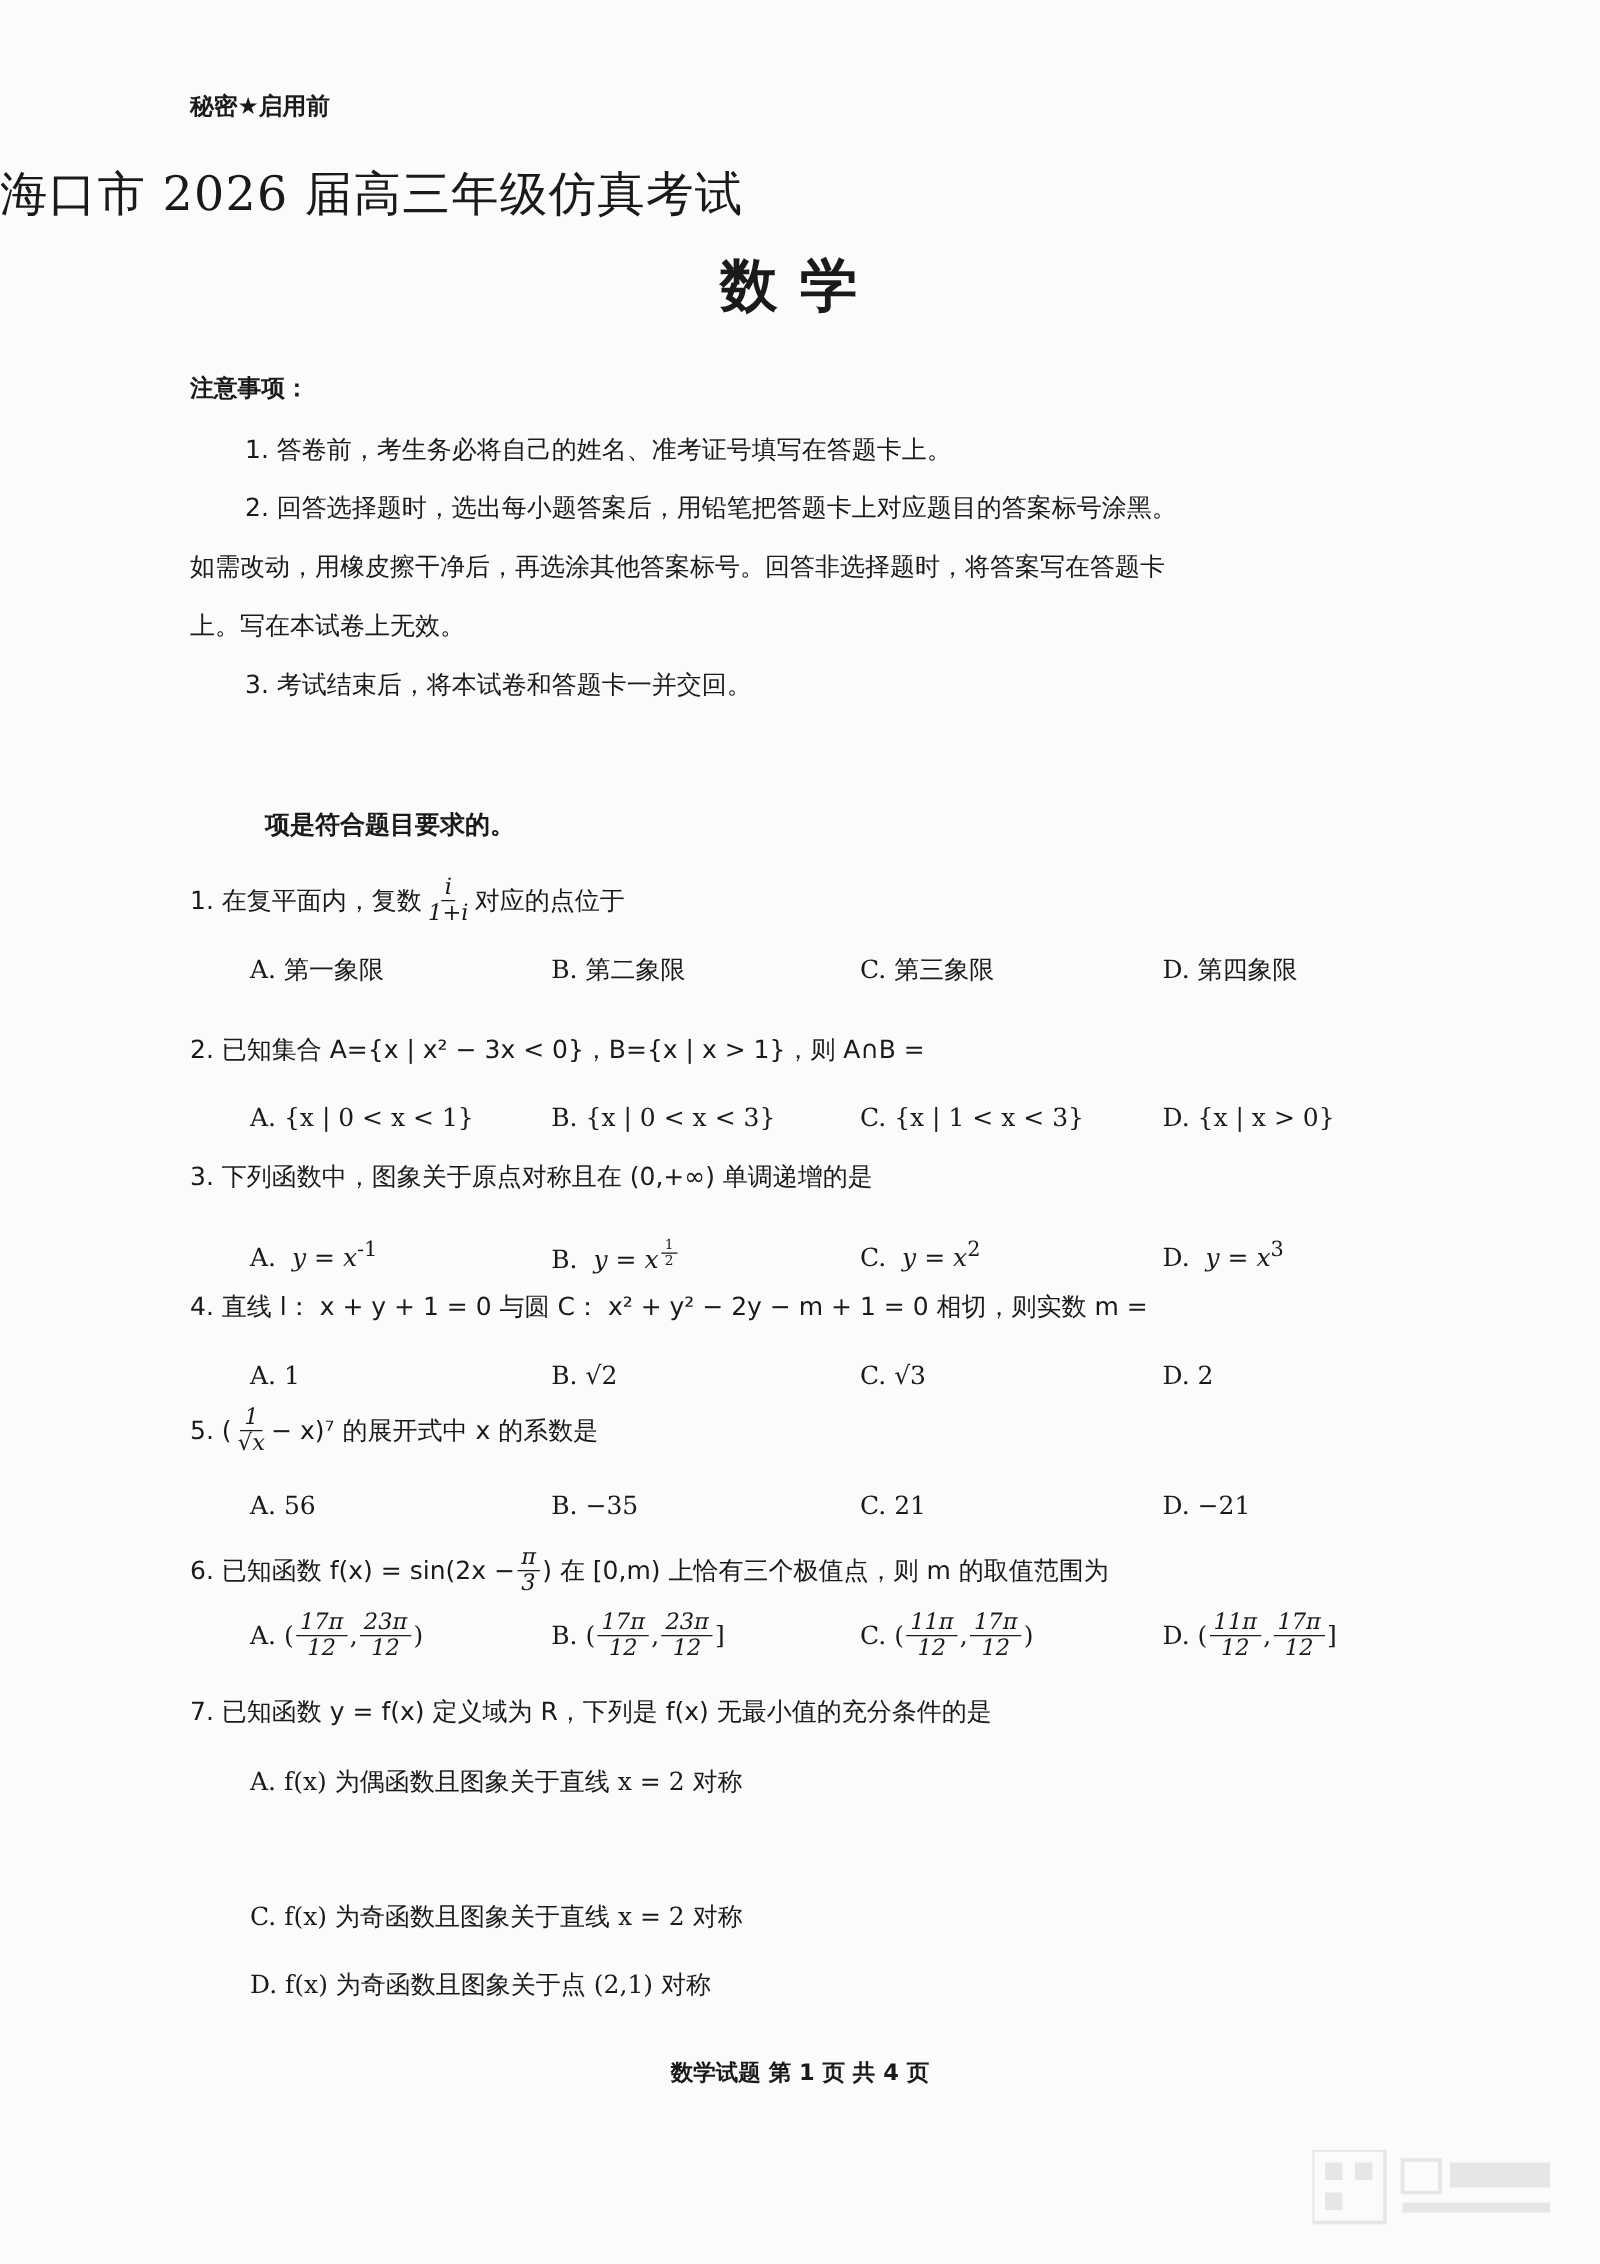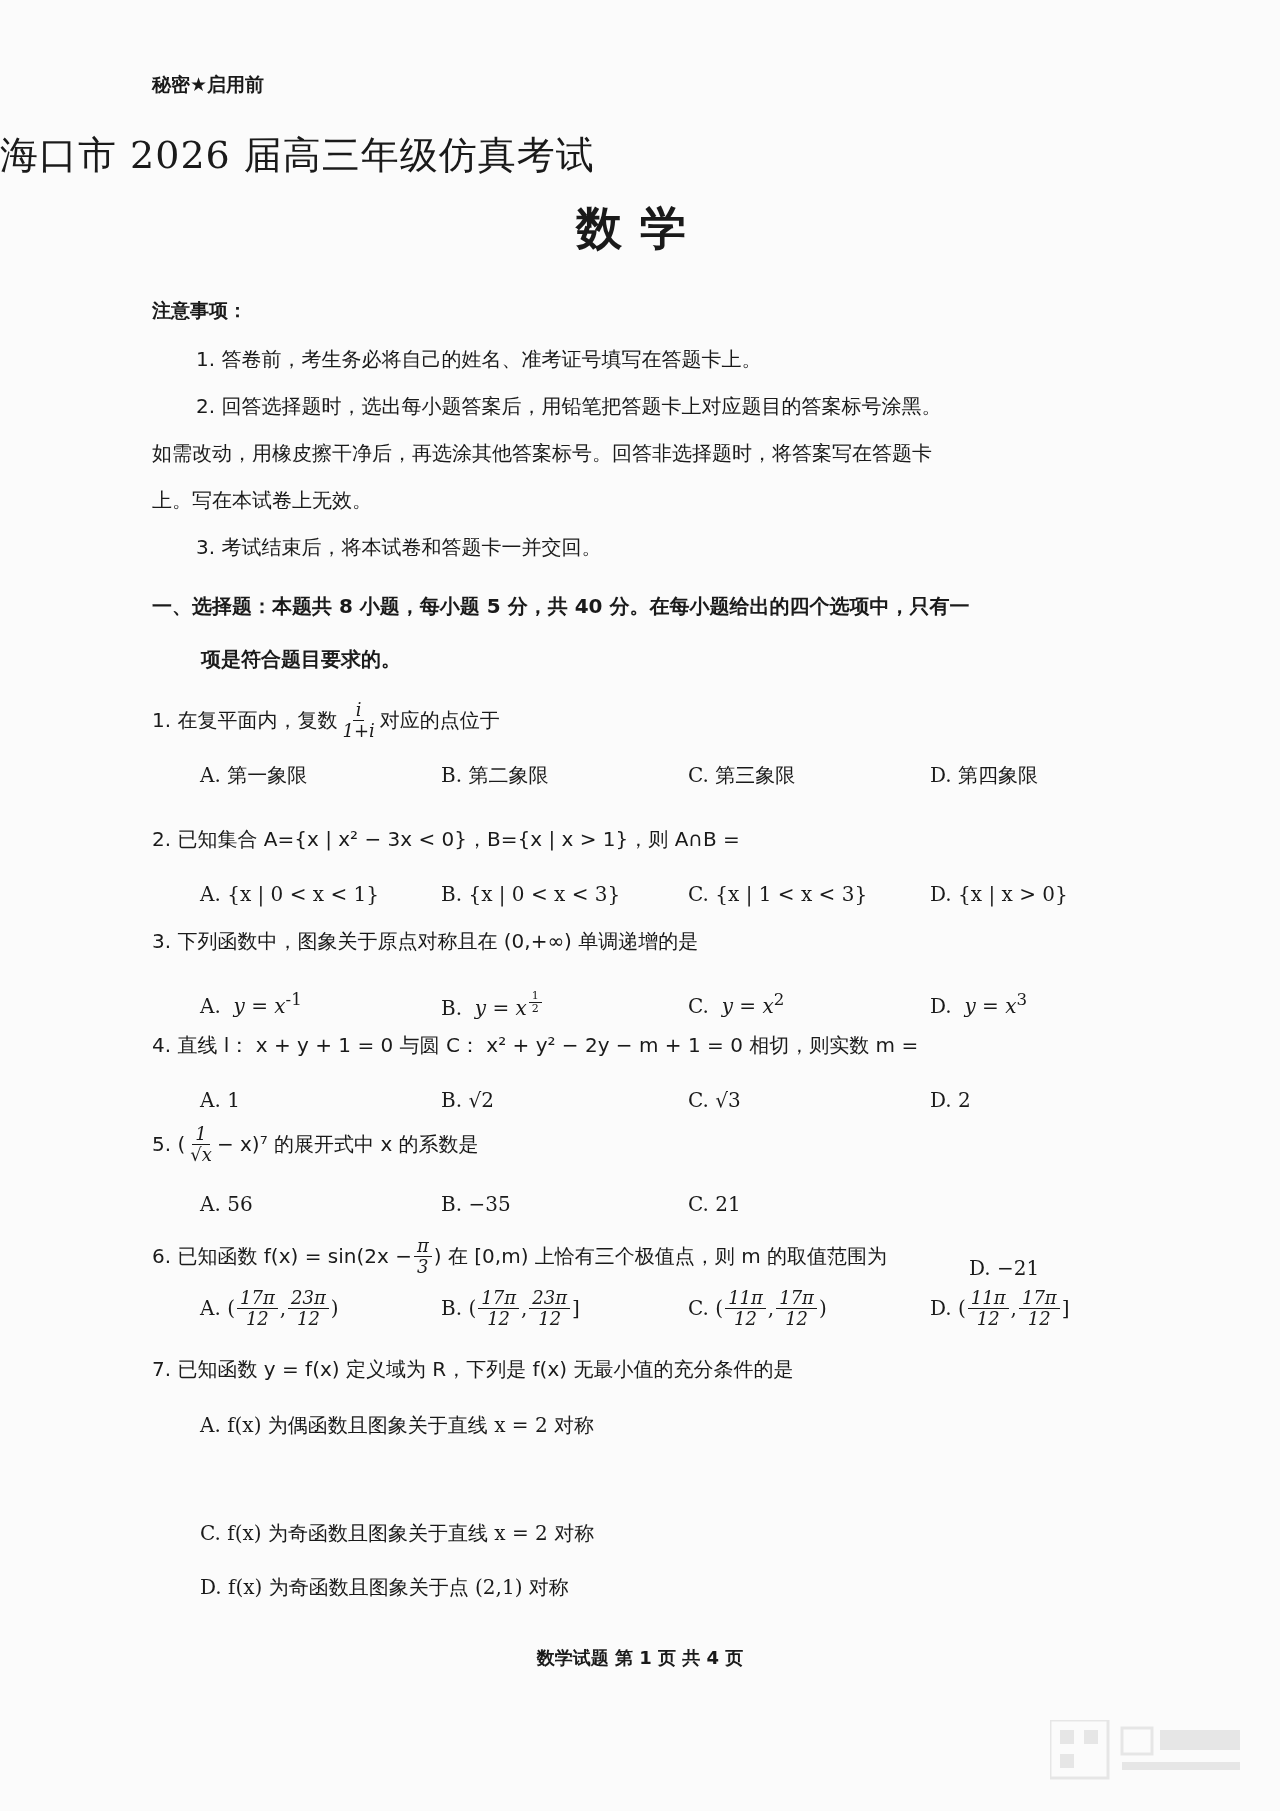--- a/index.html
+++ b/index.html
@@ -31,22 +31,21 @@
   <div class="abs title">海口市 2026 届高三年级仿真考试</div>
   <div class="abs subject">数学</div>
 
   <div class="abs notice-h">注意事项：</div>
   <div class="abs txt" style="left:196px;top:346px;">1. 答卷前，考生务必将自己的姓名、准考证号填写在答题卡上。</div>
   <div class="abs txt" style="left:196px;top:393px;">2. 回答选择题时，选出每小题答案后，用铅笔把答题卡上对应题目的答案标号涂黑。</div>
   <div class="abs txt" style="left:152px;top:440px;">如需改动，用橡皮擦干净后，再选涂其他答案标号。回答非选择题时，将答案写在答题卡</div>
   <div class="abs txt" style="left:152px;top:487px;">上。写在本试卷上无效。</div>
   <div class="abs txt" style="left:196px;top:534px;">3. 考试结束后，将本试卷和答题卡一并交回。</div>
 
-  <div class="abs sec" style="left:152px;top:593px;">一、选择题：本题共 8 小题，每小题 5 分，共 40 分。在每小题给出的四个选项中，只有一</div>
-  <div class="abs sec" style="left:201px;top:646px;">项是符合题目要求的。</div>
+  <div class="abs sec" style="left:212px;top:646px;">项是符合题目要求的。</div>
 
   <div class="abs q" style="left:152px;top:700px;display:flex;align-items:center;">
     <span>1.</span>&nbsp;
     <span>在复平面内，复数</span>
     <span class="frac m">
         <span class="n">i</span>
         <span class="d">1+i</span>
       </span>
     <span>对应的点位于</span>
   </div>
@@ -87,21 +86,21 @@
     <span>(</span>
     <span class="frac m">
         <span class="n">1</span>
         <span class="d">√x</span>
       </span>
     <span>− x)⁷ 的展开式中 x 的系数是</span>
   </div>
   <div class="abs opt" style="left:200px;top:1192px;">A. 56</div>
   <div class="abs opt" style="left:441px;top:1192px;">B. −35</div>
   <div class="abs opt" style="left:688px;top:1192px;">C. 21</div>
-  <div class="abs opt" style="left:930px;top:1256px;margin-left:39px;">D. −21</div>
+  <div class="abs opt" style="left:930px;top:1192px;">D. −21</div>
 
   <div class="abs q" style="left:152px;top:1236px;display:flex;align-items:center;">
     <span>6.</span>&nbsp;
     <span>已知函数 f(x) = sin(2x −</span>
     <span class="frac m">
         <span class="n">π</span>
         <span class="d">3</span>
       </span>
     <span>) 在 [0,m) 上恰有三个极值点，则 m 的取值范围为</span>
   </div>

